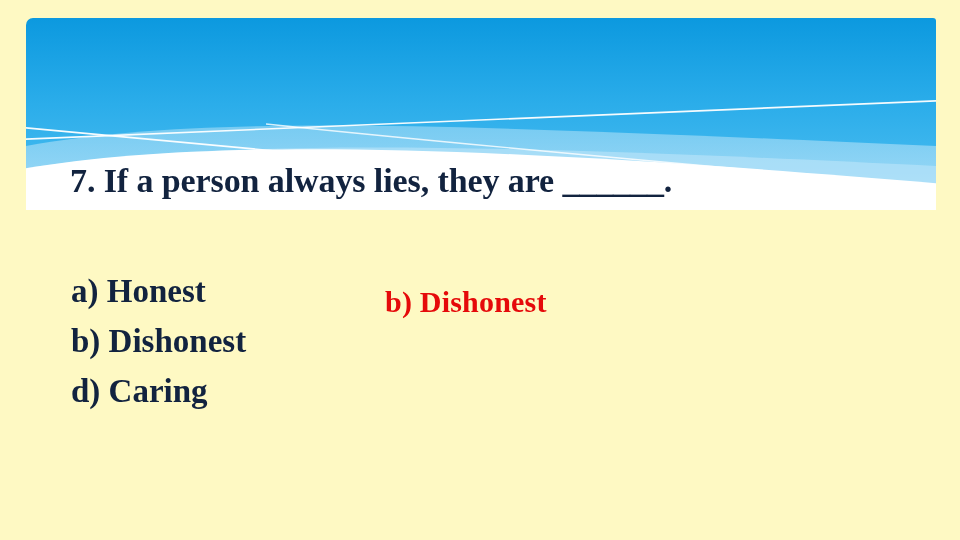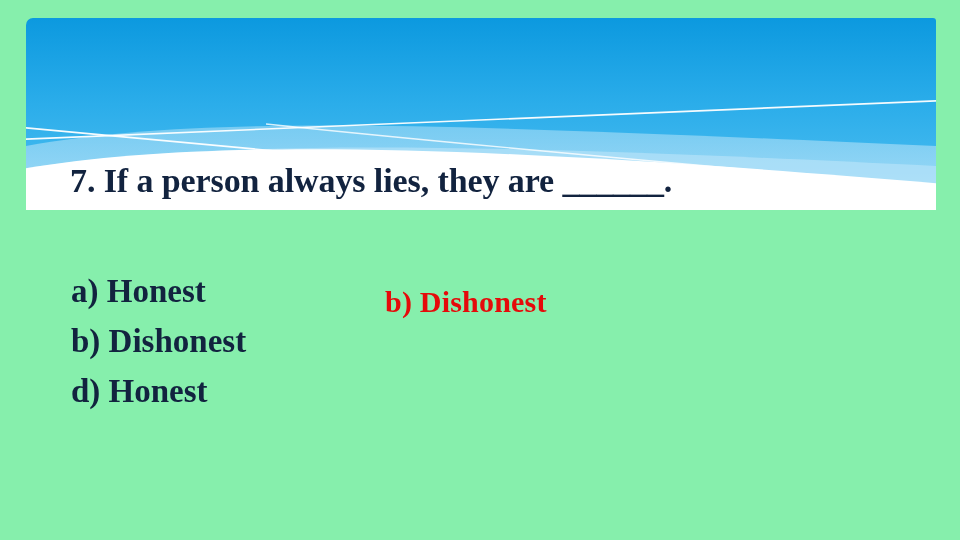--- a/index.html
+++ b/index.html
@@ -12,21 +12,21 @@
     width: 960px;
     height: 540px;
     overflow: hidden;
     font-family: "Liberation Serif", "DejaVu Serif", serif;
   }
 
   .slide {
     position: relative;
     width: 960px;
     height: 540px;
-    background: #86efac;
+    background: #fef9c3;
   }
 
   
   .banner {
     position: absolute;
     left: 26px;
     top: 18px;
     width: 910px;
     height: 192px;
     overflow: hidden;
@@ -126,19 +126,19 @@
     </svg>
   </div>
 
   <div class="content">
 
     <div class="question">7. If a person always lies, they are ______.</div>
 
     <div class="options">
       <div class="opt">a) Honest</div>
       <div class="opt">b) Dishonest</div>
-      <div class="opt">d) Honest</div>
+      <div class="opt">d) Caring</div>
     </div>
 
     <div class="answer">b) Dishonest</div>
 
   </div>
 </div>
 
 </body></html>

